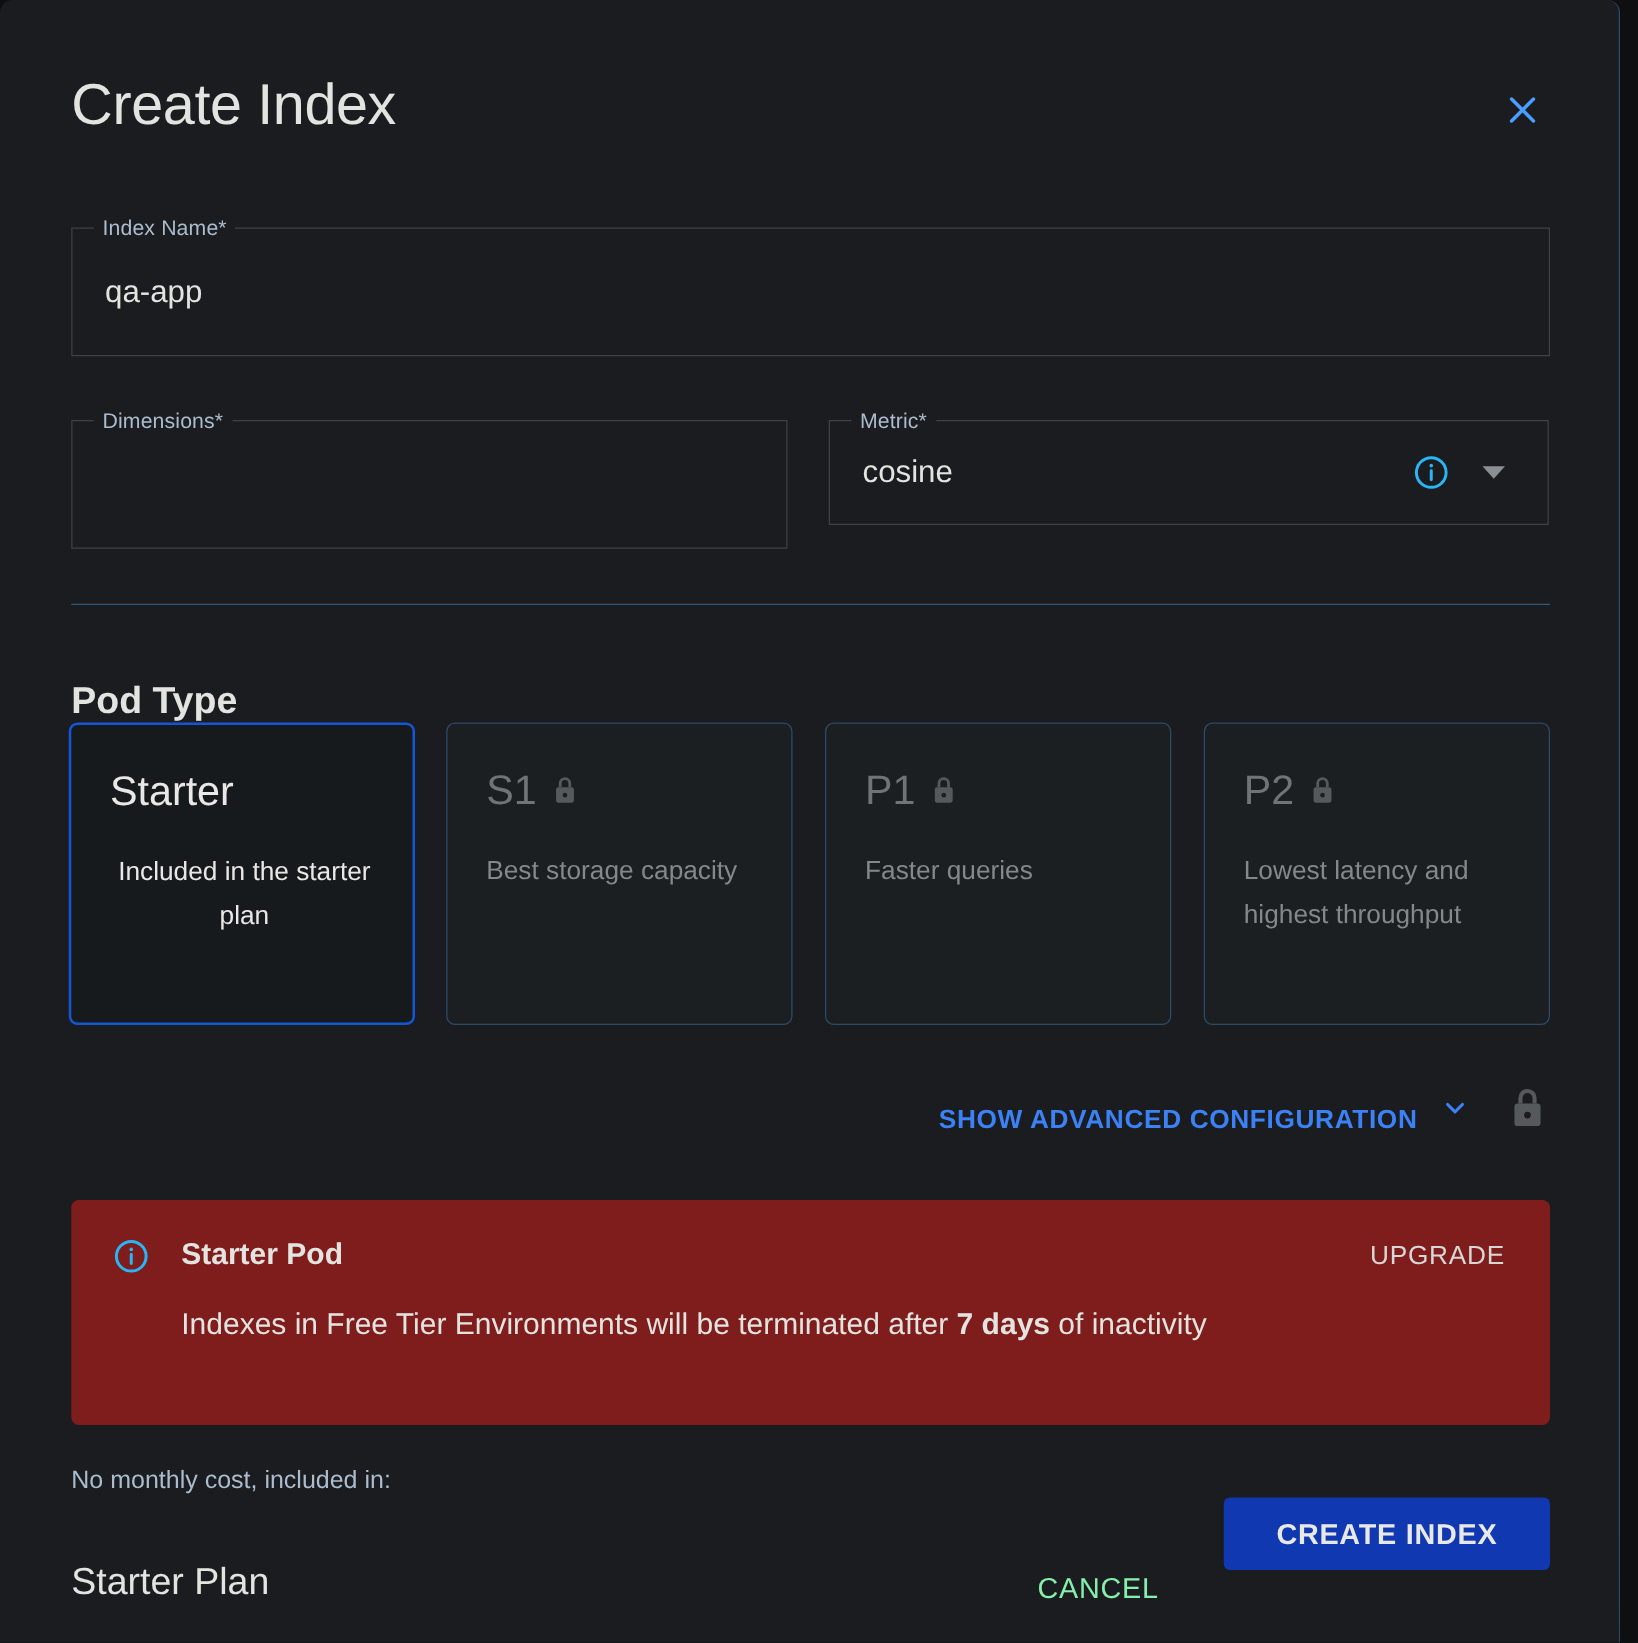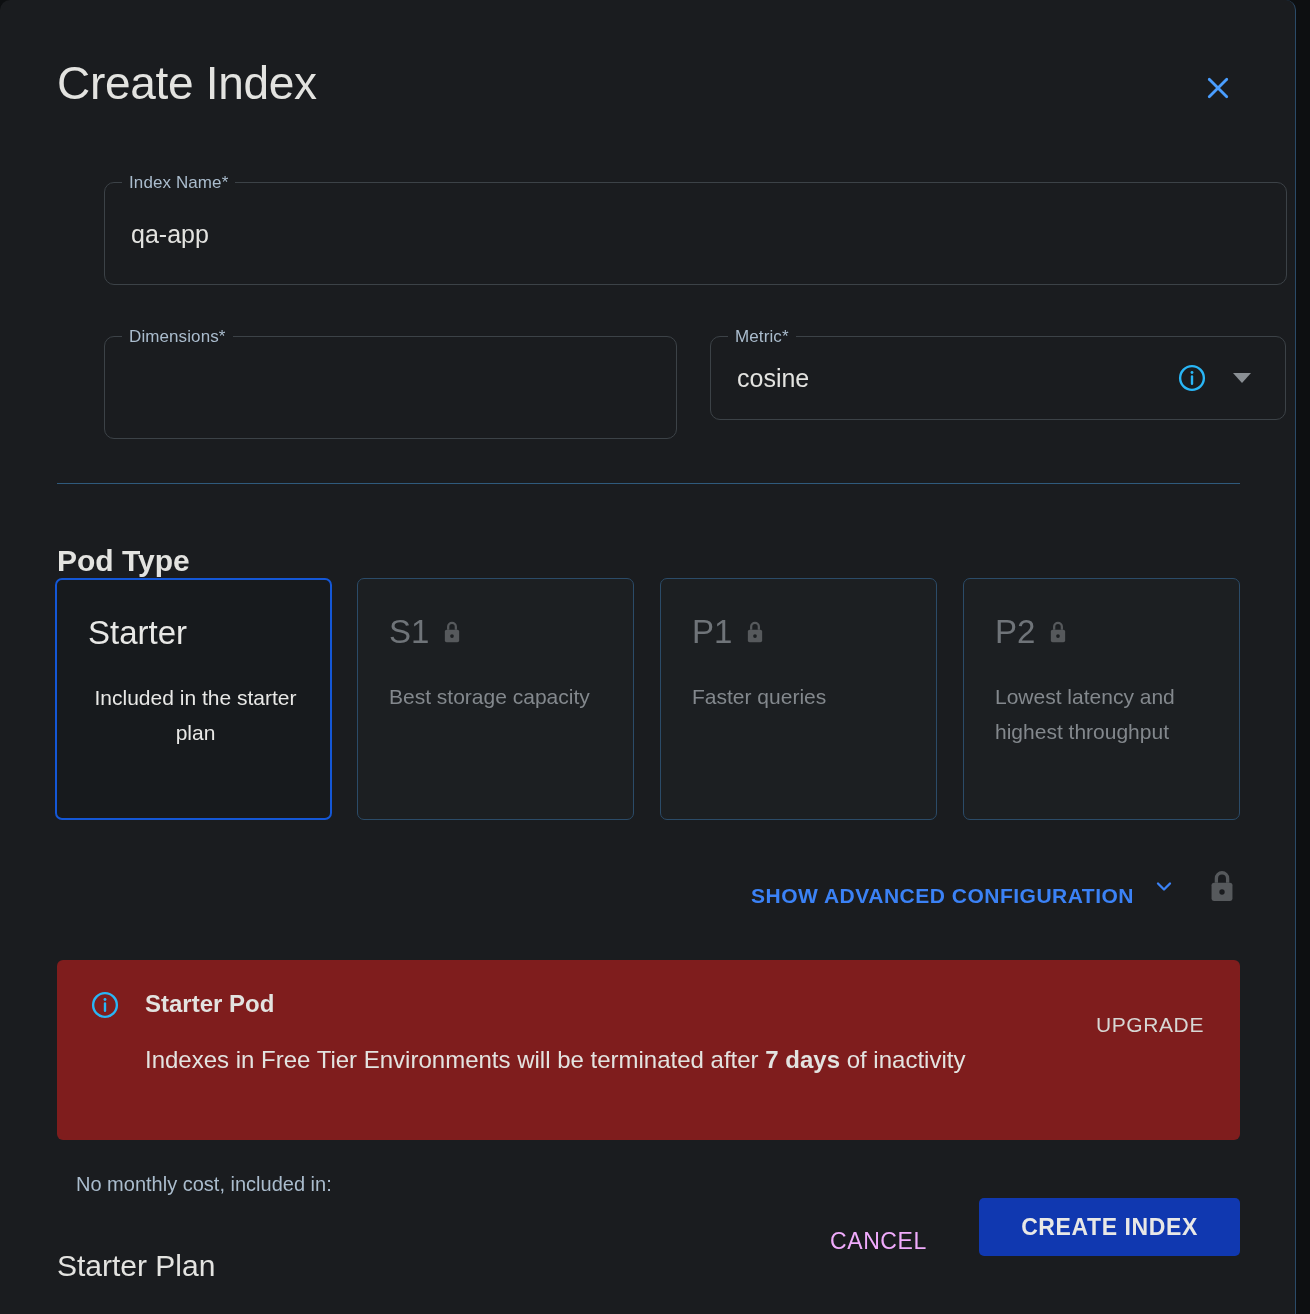--- a/index.html
+++ b/index.html
@@ -53,23 +53,22 @@
     cursor: pointer;
     background: none;
     border: none;
   }
   #close-btn svg { display: block; }
 
   
   .field {
     position: absolute;
     border: 1px solid #3c4247;
-    border-radius: 10px;
+    border-radius: 0;
     background: transparent;
-    margin-left: 47px;
   }
   .field .legend {
     position: absolute;
     top: -10px;
     left: 17px;
     padding: 0 7px;
     background: #1a1c1f;
     font-size: 17px;
     color: #aabccd;
     letter-spacing: 0.1px;
@@ -241,59 +240,57 @@
     right: 36px;
     top: 33px;
     font-size: 21px;
     font-weight: 400;
     letter-spacing: 0.6px;
     color: #d7d7d4;
     cursor: pointer;
     background: none;
     border: none;
     font-family: "Liberation Sans", sans-serif;
-    margin-top: 20px;
   }
   #banner-text {
     position: absolute;
     left: 88px;
     top: 78px;
     width: 900px;
     font-size: 24px;
     line-height: 43px;
     color: #e3e3e0;
   }
   #banner-text b { font-weight: 700; }
 
   
   #cost-note {
     position: absolute;
     left: 57px;
     top: 1172px;
     font-size: 20px;
     color: #aabccd;
     line-height: 1.2;
-    margin-left: 19px;
   }
   #plan-name {
     position: absolute;
     left: 57px;
     top: 1248px;
     font-size: 30px;
     color: #e3e3e0;
     line-height: 1.2;
   }
   #cancel-button {
     position: absolute;
     left: 820px;
-    top: 1222px;
+    top: 1251px;
     font-size: 23px;
     font-weight: 400;
     letter-spacing: 0.6px;
-    color: #f0abfc;
+    color: #86efac;
     background: none;
     border: none;
     cursor: pointer;
     padding: 6px 10px;
     font-family: "Liberation Sans", sans-serif;
   }
   #create-index-button {
     position: absolute;
     left: 979px;
     top: 1198px;

